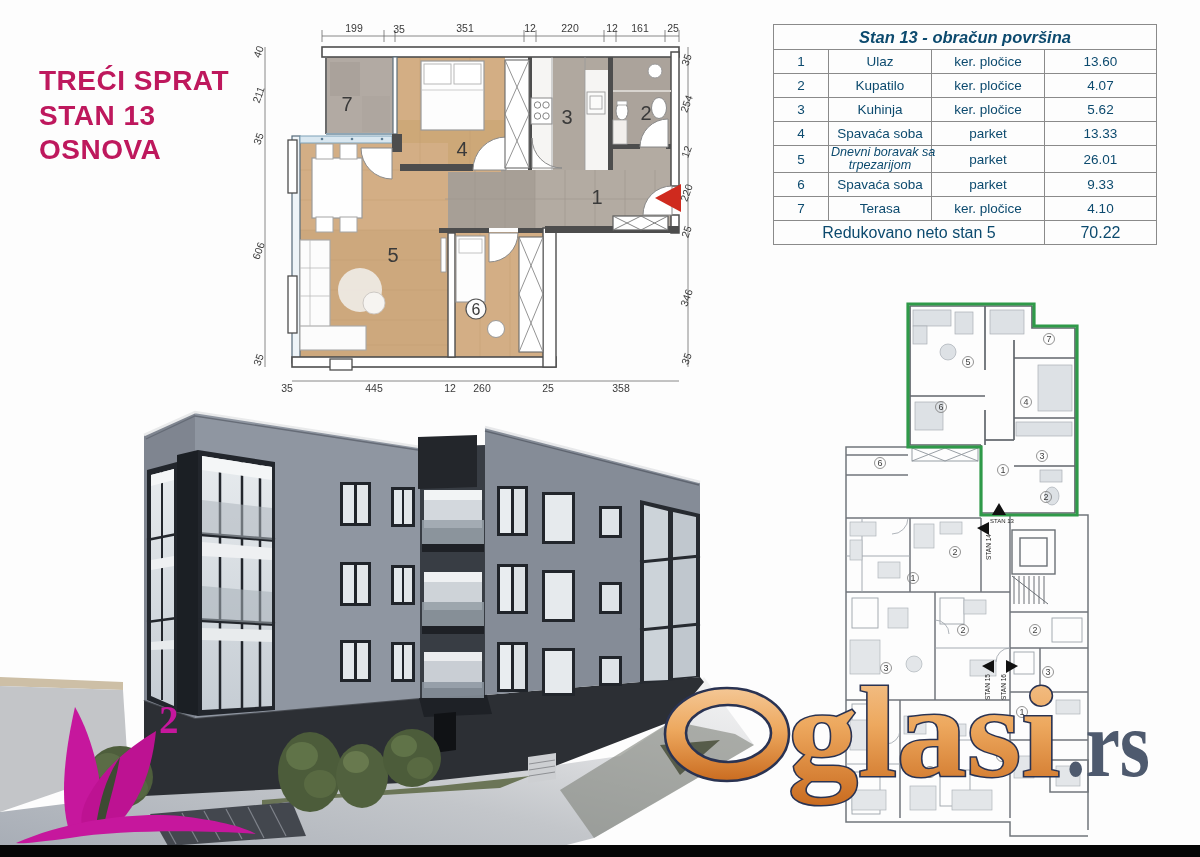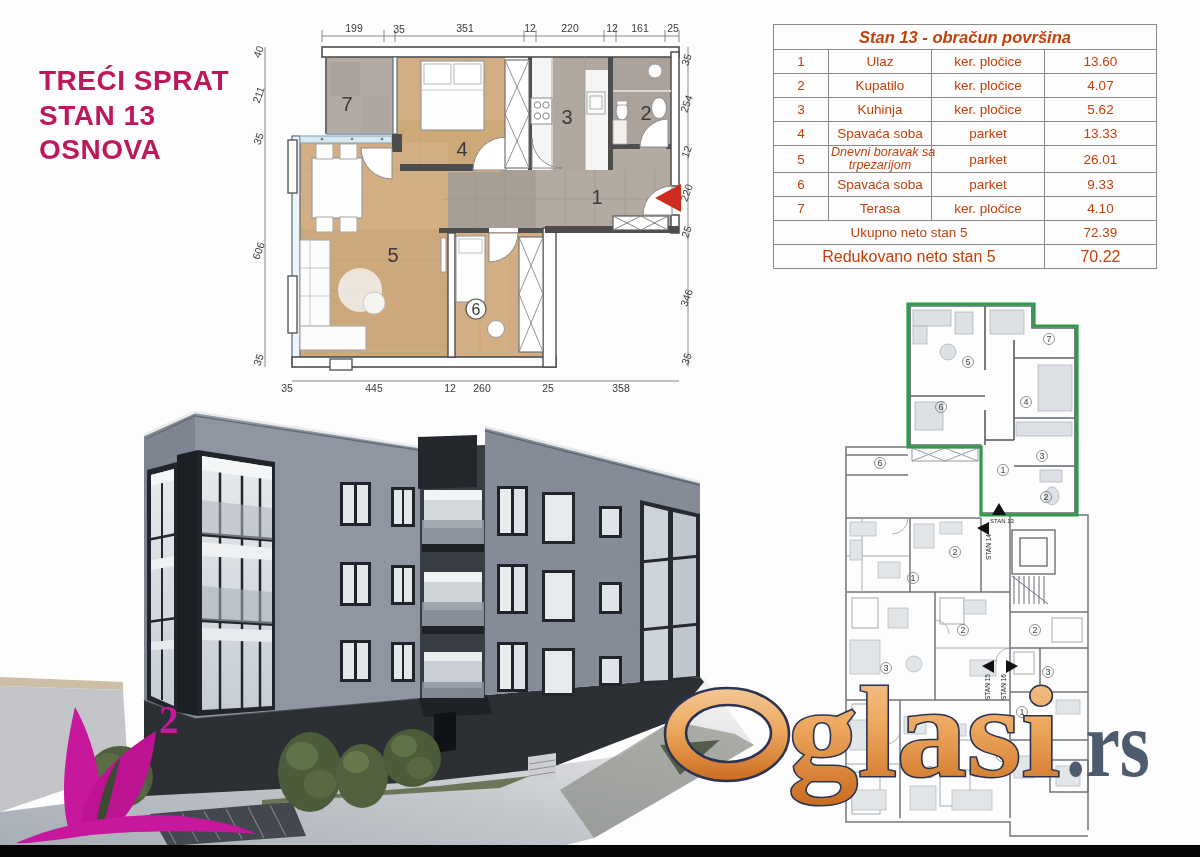--- a/index.html
+++ b/index.html
@@ -255,21 +255,21 @@
           <text x="374" y="392">445</text>
           <text x="450" y="392">12</text>
 <text x="482" y="392">260</text>
           <text x="548" y="392">25</text>
           <text x="621" y="392">358</text>
 </g>
 </g>
 </svg>
 
 <div class="abs" id="tablebox" style="left:773px;top:24px;">
-<table style="border-collapse:collapse;width:383px;table-layout:fixed;color:#c2410c;">
+<table style="border-collapse:collapse;width:383px;table-layout:fixed;color:#0c4a6e;">
 <colgroup>
           <col style="width:55px">
           <col style="width:103px">
           <col style="width:113px">
           <col style="width:112px">
         </colgroup>
 
 <tbody>
           <tr>
             <td colspan="4" style="border:1.3px solid #8a8a8a;height:22px;text-align:center;font-style:italic;font-weight:bold;font-size:16.5px;">Stan 13 - obračun površina</td>
@@ -318,24 +318,20 @@
             <td class="c">9.33</td>
           </tr>
 
 <tr style="font-size:13.5px;">
             <td class="c">7</td>
             <td class="c">Terasa</td>
             <td class="c">ker. pločice</td>
             <td class="c">4.10</td>
           </tr>
 
-<tr style="font-size:13.5px;">
-            <td colspan="3" class="c">Ukupno neto stan 5</td>
-            <td class="c">72.39</td>
-          </tr>
 
 <tr style="font-size:16px;">
             <td colspan="3" class="c">Redukovano neto stan 5</td>
             <td class="c">70.22</td>
           </tr>
 </tbody>
       </table>
 <style>
  #tablebox td.c{border:1.1px solid #8a8a8a;text-align:center;height:23px;padding:0 2px;}
 </style>

